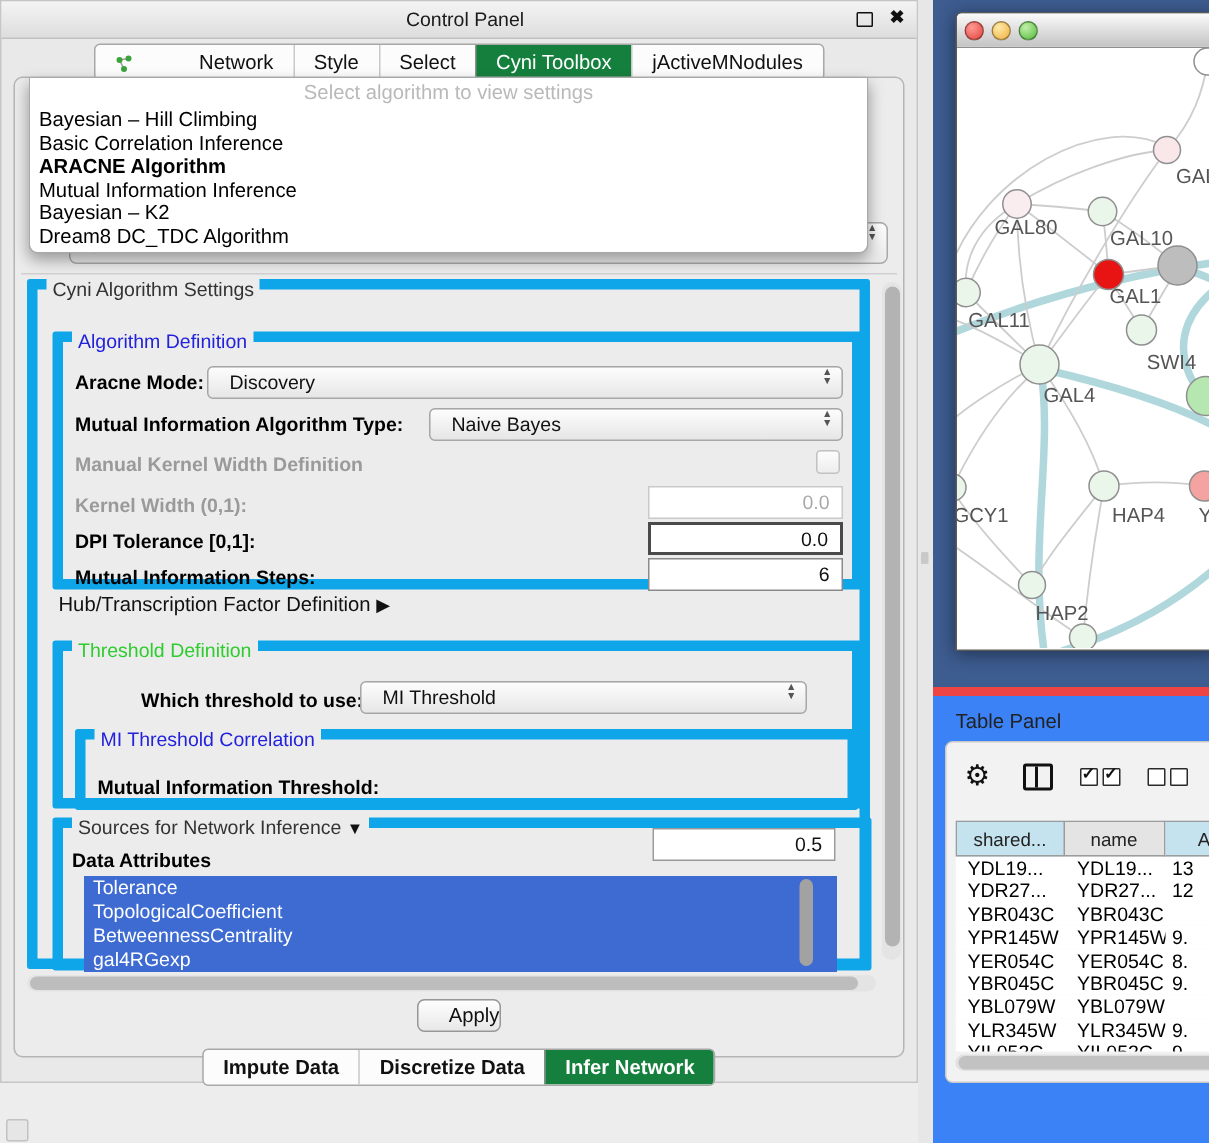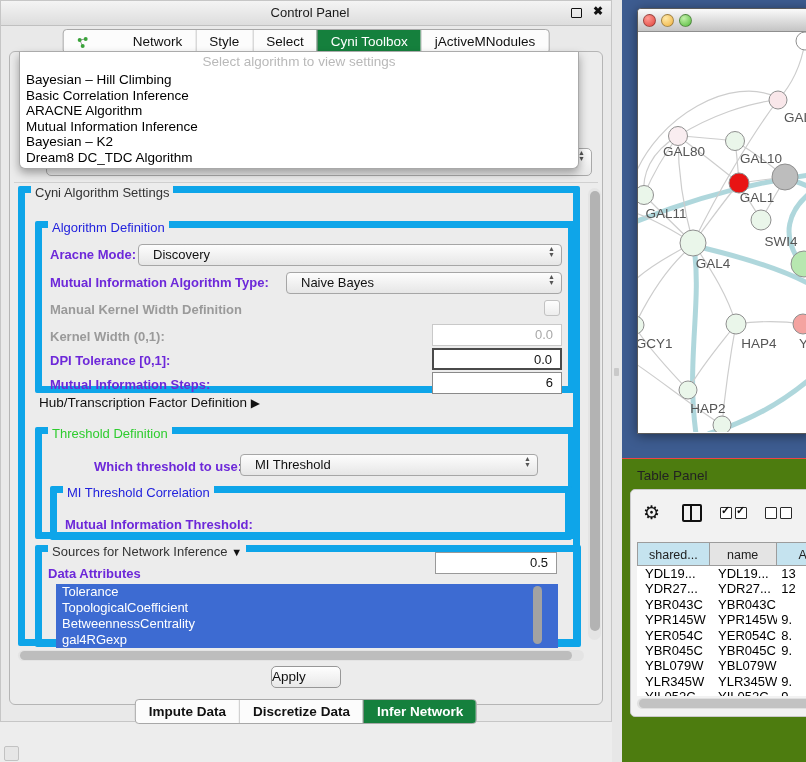--- a/index.html
+++ b/index.html
@@ -21,40 +21,40 @@
   .tab.sel{background:#15803d;color:#fff;border-left-color:#8e8e8e;}
 
   .content{position:absolute;left:8px;top:50px;width:594px;height:654px;background:#ececec;
            border:1px solid #b5b5b5;border-radius:6px;box-sizing:border-box;}
 
   
   .popup{position:absolute;left:9px;top:0;width:558px;z-index:30;background:#fff;border:1px solid #a9a9a9;border-top:none;
          border-radius:0 0 6px 6px;box-shadow:0 4px 10px rgba(0,0,0,.35);padding-bottom:3px;}
   .popup-prompt{text-align:center;color:#b9b9b9;font-size:13.5px;line-height:20px;}
   .popup-item{font-size:13.5px;line-height:15.5px;padding-left:6px;color:#000;cursor:pointer;}
-  .popup-item.bold{font-weight:normal;}
+  .popup-item.bold{font-weight:bold;}
 
   .combo-behind{position:absolute;left:36px;top:96px;width:546px;height:28px;z-index:5;border:1px solid #a9a9a9;
                 border-radius:5px;background:linear-gradient(#fdfdfd,#e9e9e9);box-sizing:border-box;}
   .combo-behind .t{line-height:26px;padding-left:12px;color:#9e9e9e;font-size:13.5px;}
   .sep{position:absolute;left:4px;right:4px;top:130px;border-top:1px solid #d0d0d0;}
 
   
   .group{position:absolute;border:7px solid #0ea5e9;border-radius:2px;box-sizing:border-box;}
   .legend{position:absolute;top:-8px;left:6px;background:#ececec;padding:0 4px;font-size:13px;color:#333;white-space:nowrap;}
   .legend.blue{color:#2222dd;}
   .legend.green{color:#2ecc2e;}
 
   .settings{left:8px;top:134px;width:562px;height:460px;}
   .fs-alg{left:10px;top:28px;width:540px;height:172px;}
   .fs-thr{left:10px;top:234px;width:540px;height:112px;}
   .fs-mi{left:8px;top:52px;width:522px;height:54px;}
   .fs-src{left:10px;top:352px;width:546px;height:102px;}
 
-  .lbl{position:absolute;font-weight:bold;font-size:13px;color:#6d28d9;white-space:nowrap;}
+  .lbl{position:absolute;font-weight:bold;font-size:13px;color:#000000;white-space:nowrap;}
   .lbl.dis{color:#9a9a9a;}
   .combo{position:absolute;height:22px;border:1px solid #a6a6a6;border-radius:4px;background:linear-gradient(#fdfdfd,#e6e6e6);
          box-sizing:border-box;cursor:pointer;}
   .combo .v{line-height:20px;padding-left:14px;font-size:13px;color:#111;}
   .stepper{position:absolute;right:6px;top:1px;font-size:7px;line-height:6px;color:#555;text-align:center;}
   .field{position:absolute;height:22px;background:#fff;box-sizing:border-box;font-size:13px;text-align:right;
          padding:0 8px;line-height:20px;}
   .checkbox{position:absolute;width:14px;height:14px;border:1px solid #c2c2c2;border-radius:3px;
             background:linear-gradient(#fdfdfd,#ededed);cursor:pointer;}
   .tri{font-size:12px;color:#111;}
@@ -63,23 +63,23 @@
   .attr-list{position:absolute;left:14px;top:32px;width:502px;height:64px;background:#fff;overflow:hidden;}
   .attr-item{height:16px;line-height:16px;background:#3d6bd2;color:#fff;font-size:13px;padding-left:6px;cursor:pointer;}
   .attr-scroll{position:absolute;right:3px;top:2px;width:9px;height:58px;background:#a2a2a2;border-radius:5px;}
 
   
   .vscroll{position:absolute;left:578px;top:136px;width:13px;height:452px;background:#e4e4e4;border-radius:7px;}
   .vscroll .thumb{position:absolute;left:1.5px;top:3px;width:10px;height:440px;background:#b3b3b3;border-radius:5px;}
   .hscroll{position:absolute;left:8px;top:598px;width:566px;height:11px;background:#e4e4e4;border-radius:6px;}
   .hscroll .thumb{position:absolute;left:2px;top:1px;width:552px;height:9px;background:#bdbdbd;border-radius:5px;}
 
-  .apply{position:absolute;top:614px;left:50%;transform:translateX(-50%);width:70px;height:22px;
+  .apply{position:absolute;top:614px;left:50%;transform:translateX(-50%);width:56px;height:22px;
          border:1px solid #979797;border-radius:5px;background:linear-gradient(#fefefe,#e8e8e8);
-         font-size:13.5px;text-align:left;line-height:20px;cursor:pointer;box-sizing:border-box;}
+         font-size:13.5px;text-align:right;line-height:20px;cursor:pointer;box-sizing:border-box;}
 
   .bottom-tabbar{position:absolute;top:698px;left:50%;transform:translateX(-50%);display:flex;height:23px;
           border:1px solid #a8a8a8;border-radius:4px;background:#fcfcfc;overflow:hidden;white-space:nowrap;}
   .bottom-tabbar .tab{font-weight:bold;}
 
   .grip{position:absolute;left:4px;top:746px;width:13px;height:13px;border:1.5px solid #c2c2c2;border-radius:2px;background:#e6e6e6;}
 
   
   .split{position:absolute;left:612px;top:0;width:10px;height:762px;background:#e7e7e7;}
   .split-handle{position:absolute;left:2px;top:368px;width:5px;height:8px;background:#c9c9c9;border-radius:1px;}
@@ -87,21 +87,21 @@
   .desktop{position:absolute;left:622px;top:0;width:184px;height:458px;background:#3d5c90;}
   .netwin{position:absolute;left:15px;top:8px;width:172px;height:424px;border:1px solid #5a5a5a;border-radius:4px 4px 0 0;
           box-shadow:0 2px 12px rgba(0,0,0,.45);box-sizing:content-box;background:#fff;}
   .net-titlebar{position:relative;height:22px;background:linear-gradient(#fafafa,#c4c4c4);border-bottom:1px solid #8f8f8f;border-radius:3px 3px 0 0;}
   .light{position:absolute;top:4.5px;width:13px;height:13px;border-radius:50%;border:1px solid rgba(0,0,0,.35);box-sizing:border-box;cursor:pointer;}
   .light.red{left:5px;background:radial-gradient(circle at 35% 30%, #ff9a93, #e0443c);}
   .light.yellow{left:23px;background:radial-gradient(circle at 35% 30%, #ffe9a8, #efb染f13f);background:radial-gradient(circle at 35% 30%, #ffe9a8, #efb13f);}
   .light.green{left:41px;background:radial-gradient(circle at 35% 30%, #c2f0a9, #52bb3a);}
   .net-canvas{position:relative;width:172px;height:400px;background:#fff;overflow:hidden;}
 
-  .tablepanel{position:absolute;left:622px;top:458px;width:184px;height:304px;background:#4d7c0f;border-top:1px solid #ef4444;box-sizing:border-box;}
+  .tablepanel{position:absolute;left:622px;top:458px;width:184px;height:304px;background:#3b82f6;border-top:6px solid #ef4444;box-sizing:border-box;}
   .tp-title{padding:9px 0 0 15px;font-size:13.5px;color:#222;}
   .tp-inner{position:absolute;left:8px;top:30px;width:200px;height:228px;background:#f2f2f2;border:1px solid #c9c9c9;border-radius:5px;box-sizing:border-box;}
   .tp-toolbar{position:absolute;left:12px;top:12px;display:flex;align-items:center;}
   .icon-gear{font-size:19px;line-height:22px;color:#111;cursor:pointer;}
   .icon-split{width:16px;height:14px;border:2px solid #111;border-radius:2px;position:relative;margin-left:22px;cursor:pointer;}
   .icon-split:before{content:"";position:absolute;left:6px;top:0;width:2px;height:14px;background:#111;}
   .cb-pair{display:flex;gap:3px;margin-left:18px;cursor:pointer;}
   .cb{width:10px;height:10px;border:1.5px solid #2a2a2a;border-radius:1px;position:relative;background:#fff;}
   .cb.ck:before{content:"\2713";position:absolute;left:0px;top:-4px;font-size:11px;font-weight:bold;color:#111;}
 

